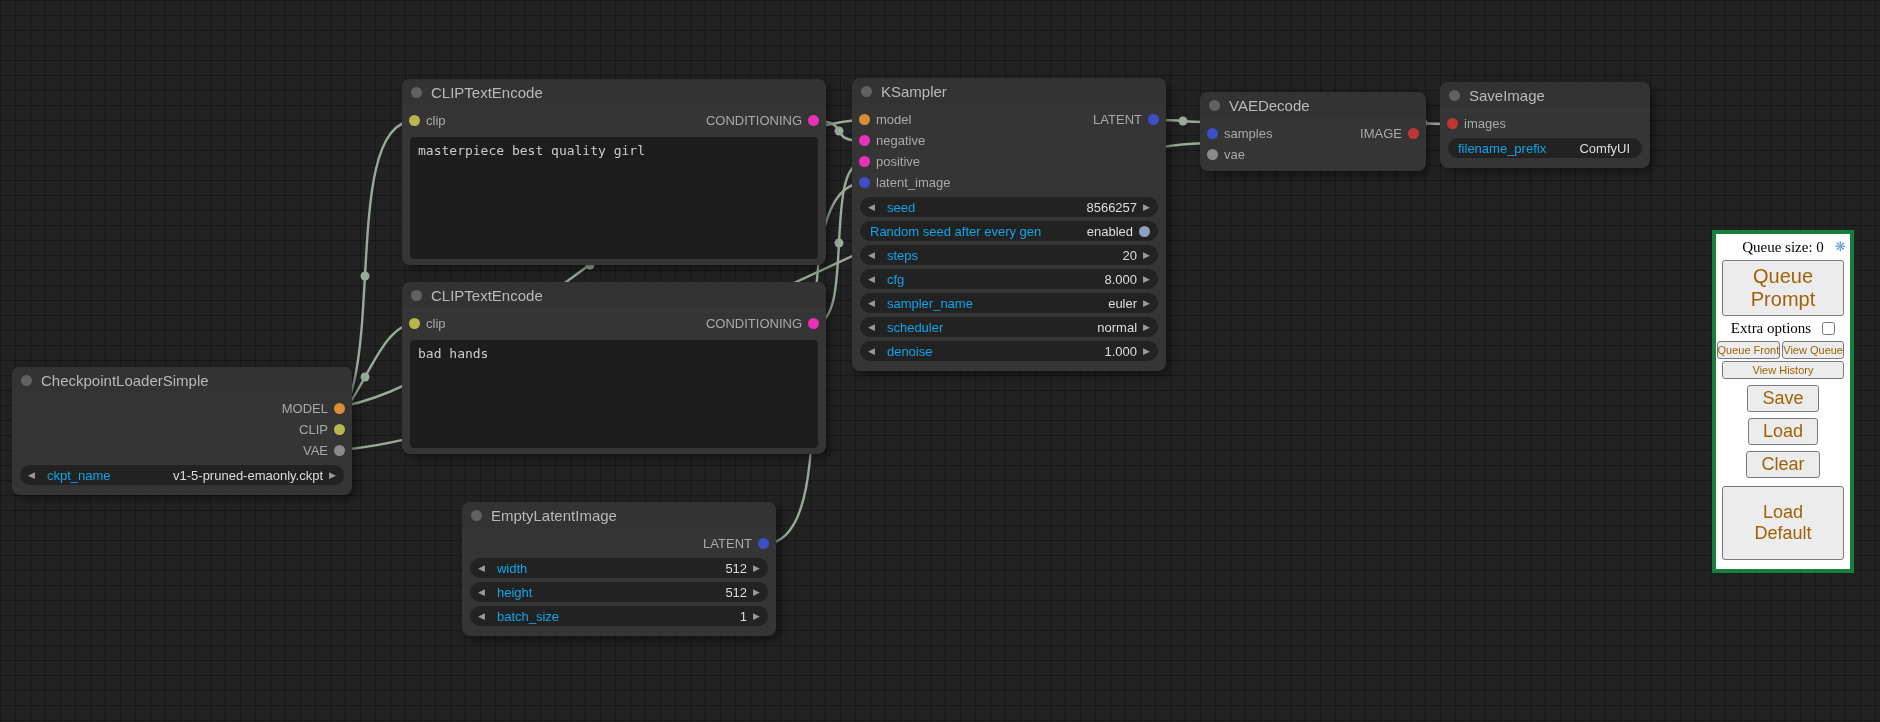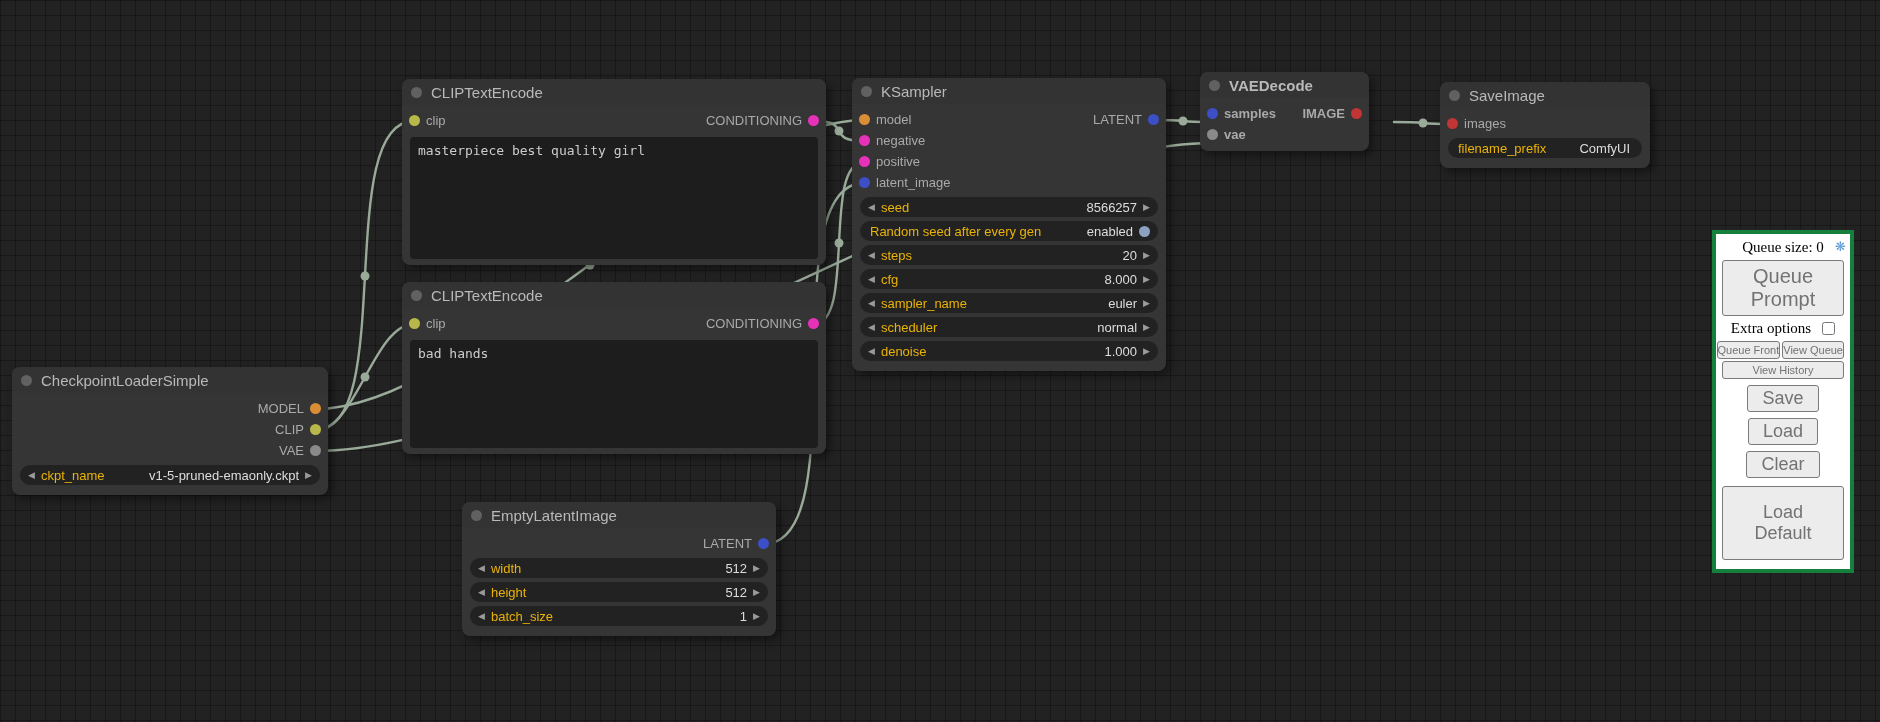--- a/index.html
+++ b/index.html
@@ -34,21 +34,21 @@
   .slot-label { position: absolute; top: 0; line-height: 21px; font-size: 13px; color: #a9a9a9; white-space: nowrap; }
   .slot-label.in  { left: 24px; }
   .slot-label.out { right: 24px; }
 
   .widgets { padding: 4px 8px 0; }
   .widget {
     height: 20px; border-radius: 10px; background: #222222;
     display: flex; align-items: center; padding: 0 8px; margin-bottom: 4px; font-size: 13px;
   }
   .w-arrow { color: #9a9a9a; font-size: 9px; flex: none; font-family: "DejaVu Sans", sans-serif; line-height: 20px; }
-  .w-name { color: #eab308; margin: 0 6px; flex: none; white-space: nowrap; }
+  .w-name { color: #0ea5e9; margin: 0 12px; flex: none; white-space: nowrap; }
   .w-val { color: #dddddd; flex: 1; text-align: right; margin-right: 6px; white-space: nowrap; overflow: hidden; }
   .widget.no-arrows .w-name { margin-left: 2px; }
   .widget.no-arrows .w-val { margin-right: 4px; }
   .w-toggle-dot { width: 11px; height: 11px; border-radius: 50%; flex: none; margin-left: 2px; }
 
   .node-text {
     display: block; width: calc(100% - 16px); margin: 6px 8px 0;
     background: #1d1d1d; border: none; border-radius: 4px; color: #cccccc;
     font-family: "DejaVu Sans Mono", monospace; font-size: 13px;
     padding: 6px 8px; resize: none; outline: none;
@@ -56,21 +56,21 @@
 
   .menu {
     position: absolute; z-index: 3; left: 1712px; top: 230px; width: 142px;
     background: #ffffff; border: 4px solid #15803d; padding: 3px 6px 9px;
     text-align: center; color: #000;
   }
   .menu-header { position: relative; font-family: "Liberation Serif", serif; font-size: 15px; line-height: 20px; }
   .logo-icon { position: absolute; right: -2px; top: 0; font-size: 13px; color: #5b9bd5; font-family: "DejaVu Sans", sans-serif; }
   .btn {
     font-family: "Liberation Sans", sans-serif; background: #ececec;
-    border: 1px solid #7a7a7a; border-radius: 3px; color: #737373; cursor: pointer;
+    border: 1px solid #7a7a7a; border-radius: 3px; color: #a16207; cursor: pointer;
   }
   .queue-prompt { width: 100%; font-size: 20px; padding: 4px 0; margin: 3px 0 2px; }
   .extra-row { font-family: "Liberation Serif", serif; font-size: 15px; display: flex; align-items: center; justify-content: center; gap: 11px; margin: 2px 0 4px; }
   .extra-cb { width: 13px; height: 13px; margin: 0; }
   .btn-row { display: flex; gap: 2px; margin-bottom: 2px; justify-content: flex-end; }
   .btn-row .btn { flex: 1; font-size: 11px; padding: 2px 0; white-space: nowrap; }
   .btn.med { display: block; margin: 6px auto 0; font-size: 18px; padding: 2px 14px; }
   .btn.big { display: block; margin: 8px auto 0; font-size: 18px; padding: 15px 9px; }
 </style>
 </head>
@@ -90,21 +90,21 @@
   <circle cx="365" cy="276" r="4.5" fill="#99AA99"></circle>
   <circle cx="365" cy="377" r="4.5" fill="#99AA99"></circle>
   <circle cx="764" cy="297" r="4.5" fill="#99AA99"></circle>
   <circle cx="839" cy="131" r="4.5" fill="#99AA99"></circle>
   <circle cx="839" cy="243" r="4.5" fill="#99AA99"></circle>
   <circle cx="814" cy="364" r="4.5" fill="#99AA99"></circle>
   <circle cx="1183" cy="121" r="4.5" fill="#99AA99"></circle>
   <circle cx="1423" cy="123" r="4.5" fill="#99AA99"></circle>
 </svg>
 
-<div class="node" style="left:12px; top:367px; width:316px;">
+<div class="node" style="left:12px; top:367px; width:340px;">
   <div class="node-title">
     <span class="title-dot"></span>
     <span>CheckpointLoaderSimple</span>
   </div>
   <div class="node-body">
     <div class="slot-row">
       <span class="slot-label out">MODEL</span>
       <span class="slot-dot out" style="background: rgb(217, 142, 53);"></span>
     </div>
     <div class="slot-row">
@@ -254,21 +254,21 @@
       <div class="widget">
         <span class="w-arrow">◀</span>
         <span class="w-name">denoise</span>
         <span class="w-val">1.000</span>
         <span class="w-arrow">▶</span>
       </div>
     </div>
   </div>
 </div>
 
-<div class="node" style="left:1200px; top:72px; width:169px;font-weight:bold;">
+<div class="node" style="left:1200px; top:92px; width:226px;">
   <div class="node-title">
     <span class="title-dot"></span>
     <span>VAEDecode</span>
   </div>
   <div class="node-body">
     <div class="slot-row">
       <span class="slot-dot in" style="background: rgb(61, 79, 198);"></span>
       <span class="slot-label in">samples</span>
       <span class="slot-label out">IMAGE</span>
       <span class="slot-dot out" style="background: rgb(194, 53, 53);"></span>

